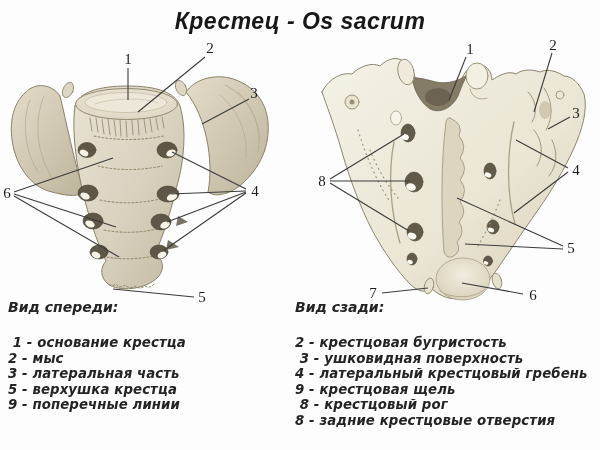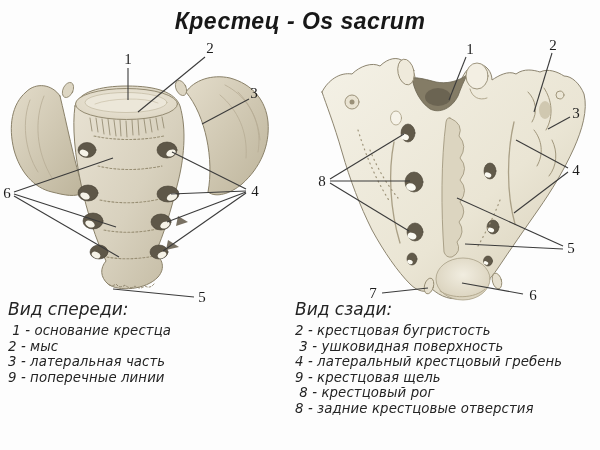--- a/index.html
+++ b/index.html
@@ -14,24 +14,24 @@
   }
   .artwork{position:absolute;left:0;top:0;}
   .callout{
     position:absolute;transform:translate(-50%,-50%);
     font-family:"Liberation Serif",serif;font-size:15px;color:#1c1c1c;line-height:1;
   }
   .legend{position:absolute;top:299px;color:#242424;}
   .legend-front{left:8px;width:282px;}
   .legend-back{left:295px;width:300px;}
   .legend-title{
-    font-style:italic;font-weight:normal;font-size:17px;margin-bottom:4px;white-space:pre;
+    font-style:italic;font-weight:bold;font-size:14px;margin-bottom:20px;white-space:pre;
   }
   .legend-item{
-    font-style:italic;font-size:13.3px;line-height:15.6px;white-space:pre;letter-spacing:.1px;
+    font-style:italic;font-size:13.3px;line-height:15.6px;white-space:pre;letter-spacing:.1px;font-weight:bold;
   }
 </style>
 </head>
 <body>
 
 <div class="canvas">
 
   <div class="title">Крестец -  Os sacrum</div>
 
   <svg class="artwork" width="600" height="450" viewBox="0 0 600 450" xmlns="http://www.w3.org/2000/svg">
@@ -239,20 +239,21 @@
   <span class="callout" style="left:571px;top:248px">5</span>
   <span class="callout" style="left:533px;top:295px">6</span>
   <span class="callout" style="left:373px;top:293px">7</span>
   <span class="callout" style="left:322px;top:181px">8</span>
 
   <div class="legend legend-front">
     <div class="legend-title">Вид спереди:</div>
     <div class="legend-item"> 1 - основание крестца</div>
     <div class="legend-item">2 - мыс</div>
     <div class="legend-item">3 - латеральная часть</div>
+    <div class="legend-item">5 - верхушка крестца</div>
     <div class="legend-item">9 - поперечные линии</div>
   </div>
 
   <div class="legend legend-back">
     <div class="legend-title">Вид сзади:</div>
     <div class="legend-item">2 - крестцовая бугристость</div>
     <div class="legend-item"> 3 - ушковидная поверхность</div>
     <div class="legend-item">4 - латеральный крестцовый гребень</div>
     <div class="legend-item">9 - крестцовая щель</div>
     <div class="legend-item"> 8 - крестцовый рог</div>

